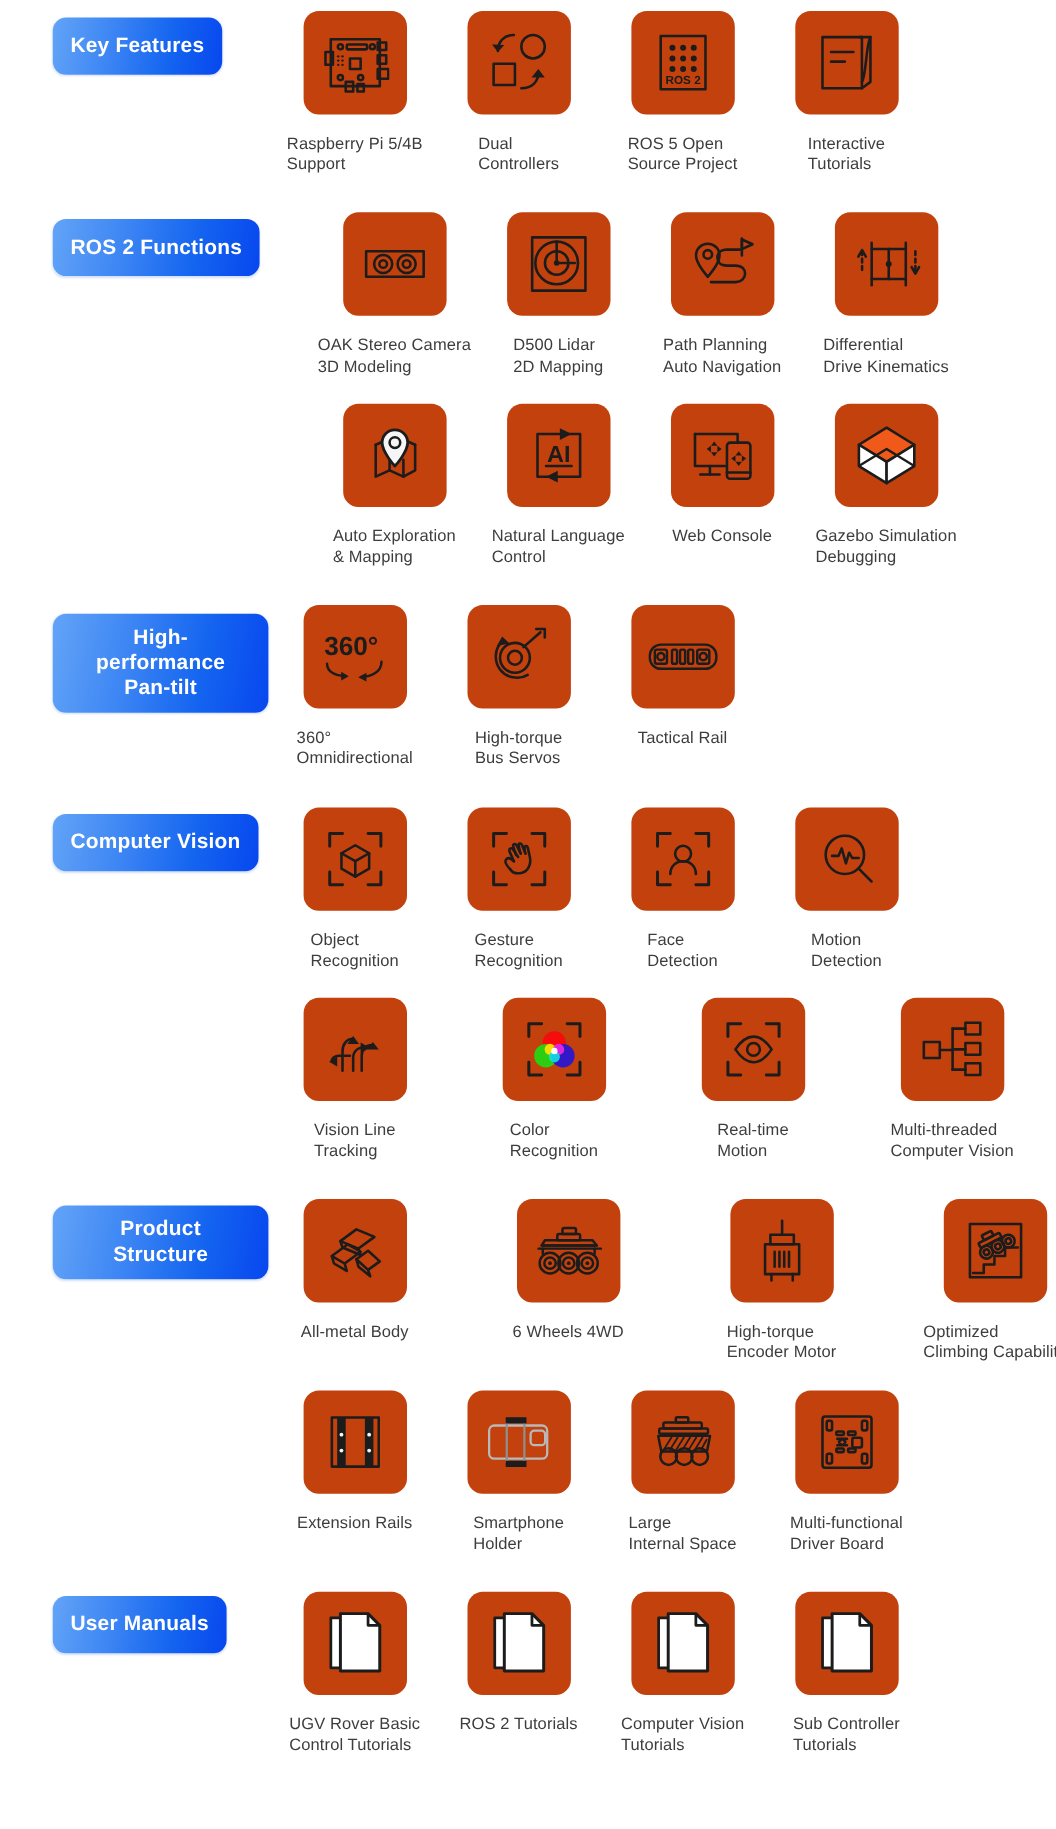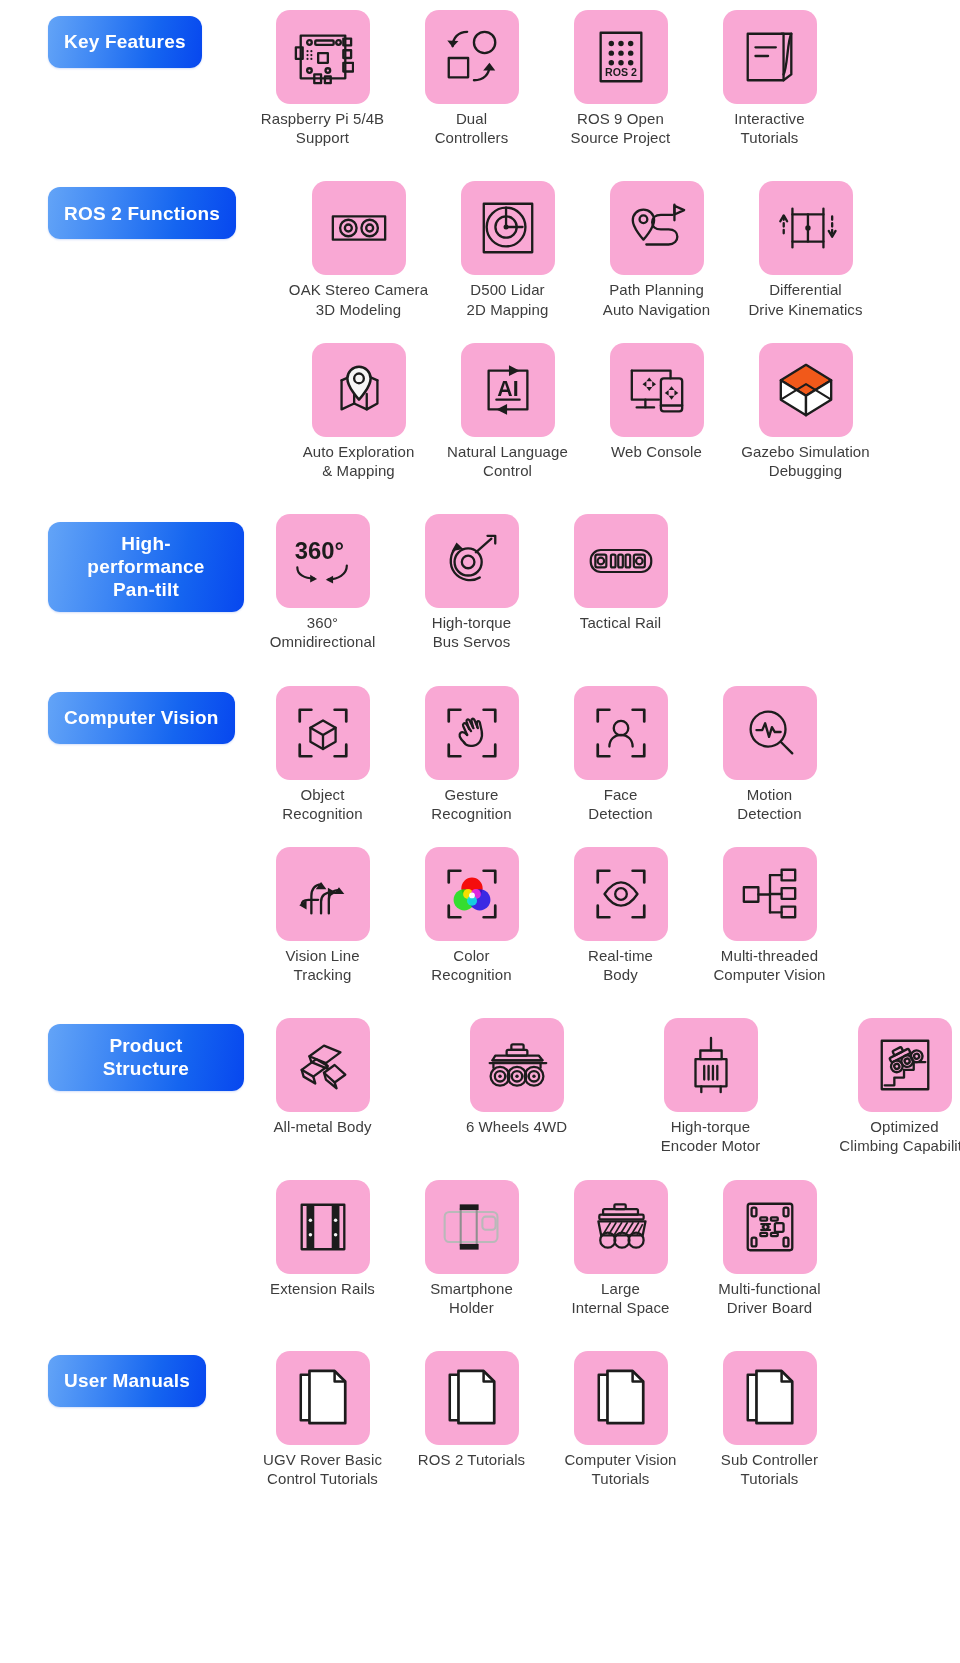--- a/index.html
+++ b/index.html
@@ -52,32 +52,31 @@
     width: 700px;
   }
   .cell {
     width: 149px;
     display: flex;
     flex-direction: column;
     align-items: center;
   }
   .tile {
     width: 94px; height: 94px;
-    background: #f9a8d4;
+    background: #c2410c;
     border-radius: 14px;
     display: flex;
     align-items: center;
     justify-content: center;
   }
   .tile svg { display: block; }
   .cap {
-    margin-top: 5px;
+    margin-top: 17px;
     font-size: 15px;
     color: #3d3d3d;
-    text-align: center;
     line-height: 1.28;
     white-space: pre-line;
     letter-spacing: .1px;
   }
 </style>
 </head>
 <body>
 
 <div id="page">
     <div class="section" style="padding-top: 10px;">
@@ -139,21 +138,21 @@
       <circle cx="22" cy="28" r="2.8"></circle>
                 <circle cx="32" cy="28" r="2.8"></circle>
                 <circle cx="42" cy="28" r="2.8"></circle>
       <circle cx="22" cy="38" r="2.8"></circle>
                 <circle cx="32" cy="38" r="2.8"></circle>
                 <circle cx="42" cy="38" r="2.8"></circle>
     </g>
     <text x="32" y="52" text-anchor="middle" font-family="Liberation Sans, sans-serif" font-size="11" font-weight="bold" fill="#1c1c1c">ROS 2</text>
   </svg>
           </div>
-                 <div class="cap">ROS 9 Open
+                 <div class="cap">ROS 5 Open
 Source Project</div>
                </div>
         <div class="cell">
                  <div class="tile">
             <svg width="62" height="62" viewBox="0 0 64 64">
     <path d="M44 8 L54 8 L54 50 L46 56" fill="none" stroke="#1c1c1c" stroke-width="2.4" stroke-linecap="round" stroke-linejoin="round"></path>
     <path d="M54 8 C50 14 50 44 46 50" fill="none" stroke="#1c1c1c" stroke-width="2.4" stroke-linecap="round" stroke-linejoin="round"></path>
     <rect x="9" y="8" width="37" height="48" fill="none" stroke="#1c1c1c" stroke-width="2.4" stroke-linecap="round" stroke-linejoin="round"></rect>
     <line x1="17" y1="22" x2="38" y2="22" fill="none" stroke="#1c1c1c" stroke-width="2.4" stroke-linecap="round" stroke-linejoin="round"></line>
     <line x1="17" y1="31" x2="30" y2="31" fill="none" stroke="#1c1c1c" stroke-width="2.4" stroke-linecap="round" stroke-linejoin="round"></line>
@@ -403,21 +402,21 @@
             <svg width="62" height="62" viewBox="0 0 64 64">
     <circle cx="30" cy="28" r="18" fill="none" stroke="#1c1c1c" stroke-width="2.4" stroke-linecap="round" stroke-linejoin="round"></circle>
     <path d="M18 29 L24 29 L27 22 L31 36 L34 26 L37 31 L43 31" fill="none" stroke="#1c1c1c" stroke-width="2.4" stroke-linecap="round" stroke-linejoin="round"></path>
     <line x1="43" y1="41" x2="55" y2="53" fill="none" stroke="#1c1c1c" stroke-width="2.4" stroke-linecap="round" stroke-linejoin="round"></line>
   </svg>
           </div>
                  <div class="cap">Motion
 Detection</div>
                </div>
       </div>
-      <div class="row" style="margin-bottom: 24px;">
+      <div class="row" style="margin-bottom: 24px; gap: 32px;">
         <div class="cell">
                  <div class="tile">
             <svg width="62" height="62" viewBox="0 0 64 64">
     <path d="M20 52 L20 34 C20 27 24 22 30 22" fill="none" stroke="#1c1c1c" stroke-width="2.4" stroke-linecap="round" stroke-linejoin="round"></path>
     <path d="M24.5 27 L30 19.5 L35.5 27 Z" fill="#1c1c1c" stroke="none"></path>
     <path d="M30 52 L30 40 C30 34 34 30 42 30" fill="none" stroke="#1c1c1c" stroke-width="2.4" stroke-linecap="round" stroke-linejoin="round"></path>
     <path d="M37 25.5 L45.5 30.5 L37 35.5 Z" fill="#1c1c1c" stroke="none"></path>
     <path d="M38 52 L38 38 C38 32 42 28 48 28" fill="none" stroke="#1c1c1c" stroke-width="2.4" stroke-linecap="round" stroke-linejoin="round"></path>
     <path d="M43 32 L48.5 25 L54 32 Z" fill="#1c1c1c" stroke="none"></path>
     <path d="M27 38 L17 38 C12 38 10 40.5 10 43" fill="none" stroke="#1c1c1c" stroke-width="2.4" stroke-linecap="round" stroke-linejoin="round"></path>
@@ -454,21 +453,21 @@
             <svg width="62" height="62" viewBox="0 0 64 64">
     <path d="M8 20 L8 8 L20 8" fill="none" stroke="#1c1c1c" stroke-width="2.8" stroke-linecap="round" stroke-linejoin="round"></path>
           <path d="M44 8 L56 8 L56 20" fill="none" stroke="#1c1c1c" stroke-width="2.8" stroke-linecap="round" stroke-linejoin="round"></path>
           <path d="M56 44 L56 56 L44 56" fill="none" stroke="#1c1c1c" stroke-width="2.8" stroke-linecap="round" stroke-linejoin="round"></path>
           <path d="M20 56 L8 56 L8 44" fill="none" stroke="#1c1c1c" stroke-width="2.8" stroke-linecap="round" stroke-linejoin="round"></path>
     <path d="M15 32 C21 23 27 20 32 20 C37 20 43 23 49 32 C43 41 37 44 32 44 C27 44 21 41 15 32 Z" fill="none" stroke="#1c1c1c" stroke-width="2.4" stroke-linecap="round" stroke-linejoin="round"></path>
     <circle cx="32" cy="32" r="6" fill="none" stroke="#1c1c1c" stroke-width="2.4" stroke-linecap="round" stroke-linejoin="round"></circle>
   </svg>
           </div>
                  <div class="cap">Real-time
-Body</div>
+Motion</div>
                </div>
         <div class="cell">
                  <div class="tile">
             <svg width="62" height="62" viewBox="0 0 64 64">
     <rect x="5" y="25" width="15" height="15" fill="none" stroke="#1c1c1c" stroke-width="2.4" stroke-linecap="round" stroke-linejoin="round"></rect>
     <rect x="44" y="7" width="14" height="11" fill="none" stroke="#1c1c1c" stroke-width="2.4" stroke-linecap="round" stroke-linejoin="round"></rect>
     <rect x="44" y="26" width="14" height="11" fill="none" stroke="#1c1c1c" stroke-width="2.4" stroke-linecap="round" stroke-linejoin="round"></rect>
     <rect x="44" y="45" width="14" height="11" fill="none" stroke="#1c1c1c" stroke-width="2.4" stroke-linecap="round" stroke-linejoin="round"></rect>
     <line x1="20" y1="32.5" x2="32" y2="32.5" fill="none" stroke="#1c1c1c" stroke-width="2.4" stroke-linecap="round" stroke-linejoin="round"></line>
     <path d="M32 12.5 L32 51" fill="none" stroke="#1c1c1c" stroke-width="2.4" stroke-linecap="round" stroke-linejoin="round"></path>

